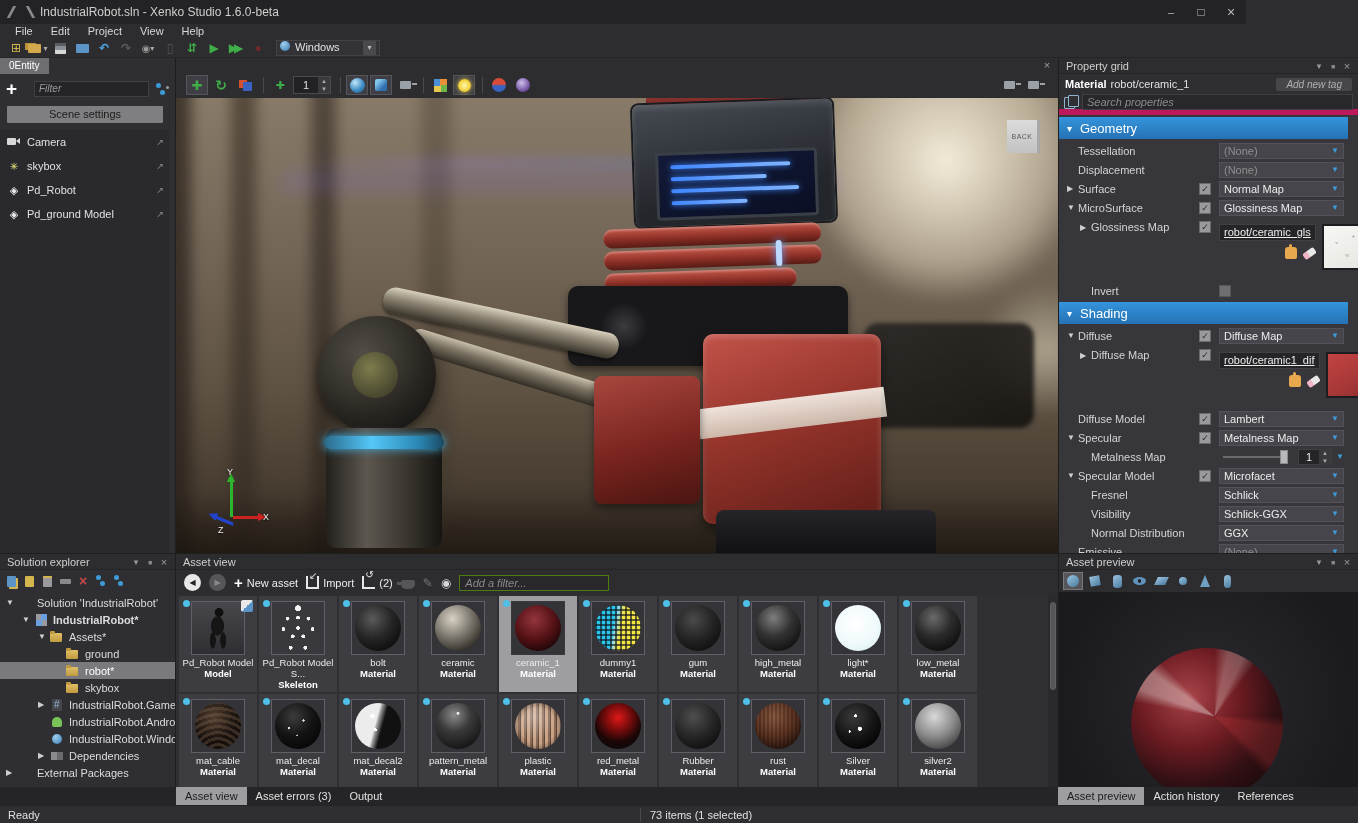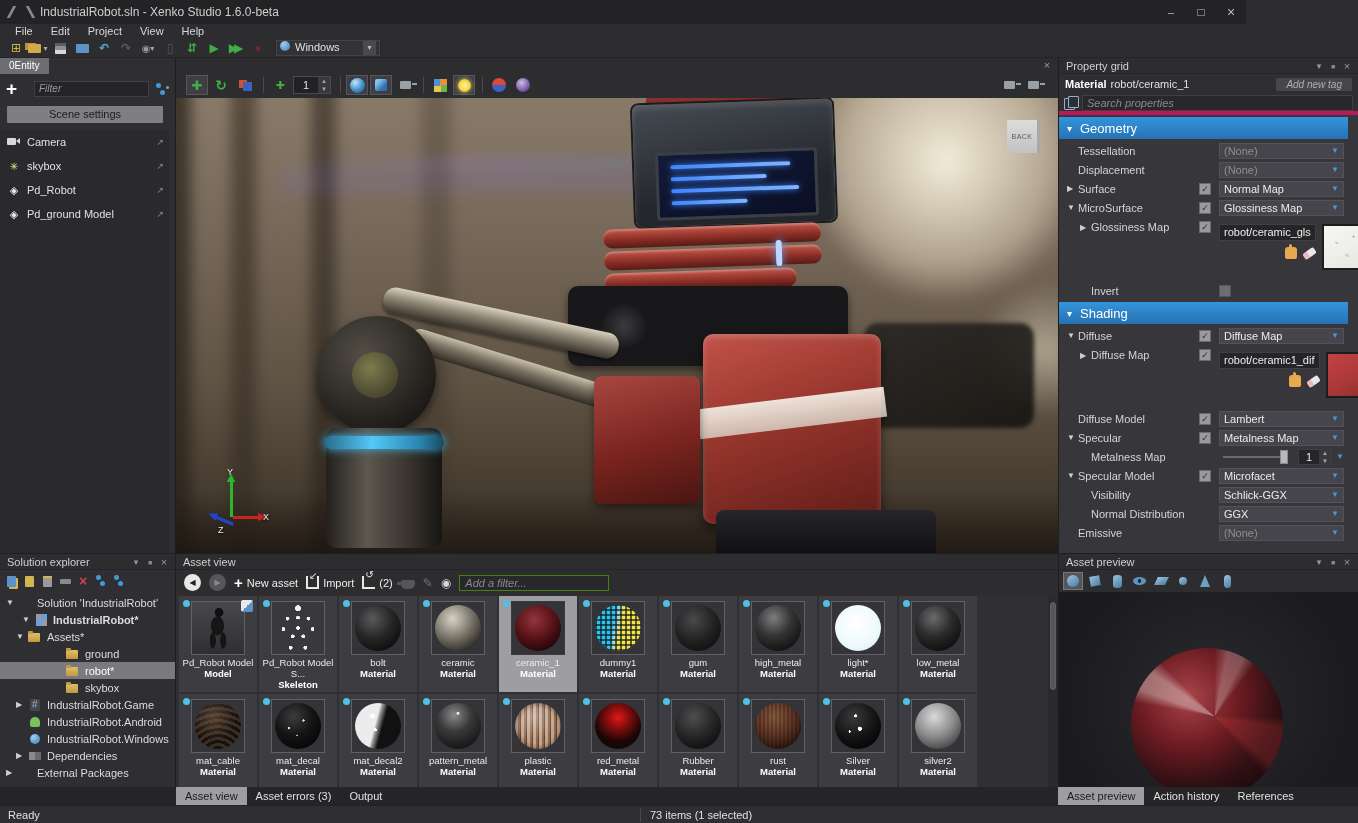--- a/index.html
+++ b/index.html
@@ -160,21 +160,21 @@
   .ax-lbl.y{left:21px;top:0;}
   .ax-lbl.x{left:57px;top:45px;}
   .ax-lbl.z{left:12px;top:58px;}
 
   
   #propgrid{left:1058px;top:58px;width:300px;height:495px;background:#37373b;border-left:1px solid #1e1e1e;display:flex;flex-direction:column;}
   #pg-mat-row{height:20px;display:flex;align-items:center;padding:0 6px;background:#2f2f33;}
   #pg-mat-row .b{font-weight:bold;color:#fff;margin-right:4px;}
   #pg-mat-row .n{color:#e0e0e0;flex:1;}
   #add-new-tag{background:#47474b;color:#b0b0b0;font-style:italic;padding:1px 10px;border-radius:2px;font-size:10px;}
-  #pg-search-row{height:21px;display:flex;align-items:center;padding:2px 5px;background:#2f2f33;border-bottom:4px solid #be185d;}
+  #pg-search-row{height:21px;display:flex;align-items:center;padding:2px 5px;background:#2f2f33;border-bottom:6px solid #be185d;}
   .copy-ic{width:14px;height:13px;position:relative;margin-right:4px;}
   .copy-ic::before{content:"";position:absolute;left:0;top:2px;width:9px;height:10px;border:1.5px solid #8fb4d0;border-radius:1px;}
   .copy-ic::after{content:"";position:absolute;left:4px;top:0;width:9px;height:10px;border:1.5px solid #8fb4d0;border-radius:1px;background:#2f2f33;}
   #pg-search{flex:1;height:16px;background:#28282c;border:1px solid #3f3f44;color:#8a8a8a;font-style:italic;padding:0 4px;line-height:14px;}
   #pg-rows{flex:1;position:relative;overflow:hidden;padding-right:10px;}
   #pg-scroll{position:absolute;right:0;top:0;width:10px;bottom:0;background:#2d2d30;}
   #pg-scroll .thumb{position:absolute;left:2px;top:2px;width:6px;height:130px;background:#55555a;border-radius:3px;}
   .pg-row{display:flex;align-items:center;min-height:19px;padding:0 4px 0 8px;}
   .pg-row[data-ctl="section"]{background:linear-gradient(180deg,#3494dc,#2572b4);min-height:22px;margin:2px 0;padding-left:8px;}
   .pg-row[data-ctl="section"] .pg-label{color:#fff;font-size:13px;margin-left:2px;}
@@ -193,21 +193,21 @@
   .pg-val{flex:1;display:flex;align-items:center;min-width:0;}
   .caret{color:#3f9bd8;font-size:8px;margin-left:4px;flex-shrink:0;}
   .caret::before{content:"\25BC";}
   .pg-dd{flex:1;display:flex;align-items:center;background:#45454b;border:1px solid #525258;height:16px;padding:0 4px;}
   .pg-dd-text{flex:1;color:#ececec;white-space:nowrap;overflow:hidden;}
   .pg-row[data-dis="true"] .pg-dd-text{color:#8f8f8f;}
   .pg-tex{display:none;flex:1;align-items:flex-start;padding:3px 0;}
   .pg-row[data-ctl="texture"] .pg-tex{display:flex;}
   .pg-row[data-ctl="texture"]{min-height:64px;align-items:flex-start;padding-top:4px;}
   .pg-tex-left{flex:1;display:flex;flex-direction:column;min-width:0;}
-  .pg-tex-input{height:17px;background:#252528;border:1px solid #3f3f44;color:#ececec;padding:0 4px;line-height:15px;white-space:nowrap;overflow:hidden;}
+  .pg-tex-input{height:17px;background:#252528;border:1px solid #3f3f44;color:#ececec;padding:0 4px;line-height:15px;white-space:nowrap;overflow:hidden;text-decoration:underline;}
   .pg-tex-btns{display:flex;justify-content:flex-end;margin-top:6px;gap:6px;}
   .hand{width:12px;height:12px;background:#e8a84e;border-radius:3px 3px 2px 2px;position:relative;}
   .hand::before{content:"";position:absolute;left:4px;top:-3px;width:3px;height:6px;background:#e8a84e;border-radius:2px;}
   .eraser{width:13px;height:7px;background:linear-gradient(90deg,#f0b6c8 40%,#e8e8e8 40%);transform:rotate(-35deg);border-radius:2px;margin-top:3px;}
   .pg-thumb{width:46px;height:46px;border:2px solid #1d1d1f;margin-left:6px;flex-shrink:0;}
   .pg-row[data-thumb="white"] .pg-thumb{background:
     radial-gradient(circle 2px at 30% 40%,#c8c8c4 60%,transparent 65%),
     radial-gradient(circle 2px at 70% 25%,#bcbcb8 60%,transparent 65%),
     radial-gradient(circle 3px at 55% 70%,#d0d0cc 60%,transparent 65%),
     linear-gradient(150deg,#f6f6f3,#e7e7e2);}
@@ -231,21 +231,21 @@
   .sol-ic[data-k="doc-grey"]::before{background:#9a9a9e;box-shadow:inset 0 2px 0 #d4b64e;}
   .sol-ic[data-k="strip"]::before{background:#8a8a8e;inset:5px 2px;}
   .sol-ic[data-k="delete"]::before{content:"\00D7";background:none;color:#c84848;font-size:14px;font-weight:bold;line-height:11px;}
   .sol-ic[data-k="props1"]::before,.sol-ic[data-k="props2"]::before{background:none;border-radius:50%;width:5px;height:5px;left:2px;top:1px;background:#3f9bd8;box-shadow:4px 6px 0 #3f9bd8;}
   #sol-tree{position:absolute;left:0;top:40px;right:0;bottom:0;overflow:hidden;}
   .tree-row{height:17px;display:flex;align-items:center;color:#dcdcdc;padding-right:4px;white-space:nowrap;}
   .tree-row[data-sel="true"]{background:#7a7a7e;color:#fff;}
   .tree-row[data-bold="true"] .tree-lbl{font-weight:bold;}
   .tree-row[data-level="0"]{padding-left:6px;}
   .tree-row[data-level="1"]{padding-left:22px;}
-  .tree-row[data-level="2"]{padding-left:16px;}
+  .tree-row[data-level="2"]{padding-left:38px;}
   .tree-row[data-level="3"]{padding-left:54px;}
   .tree-exp{width:12px;font-size:8px;color:#d0d0d0;flex-shrink:0;}
   .tree-row[data-exp="exp"] .tree-exp::before{content:"\25BC";}
   .tree-row[data-exp="col"] .tree-exp::before{content:"\25B6";}
   .tree-ic{width:15px;height:12px;margin-right:4px;flex-shrink:0;position:relative;}
   .tree-ic[data-icon="folder"]::before{content:"";position:absolute;left:0;top:2px;width:12px;height:9px;background:linear-gradient(180deg,#e0c066,#c09a3e);border-radius:1px;}
   .tree-ic[data-icon="folder"]::after{content:"";position:absolute;left:0;top:0;width:5px;height:3px;background:#c09a3e;border-radius:1px 1px 0 0;}
   .tree-ic[data-icon="package"]::before{content:"";position:absolute;inset:0 2px;background:conic-gradient(#6aa0e0 0 25%,#9a9a9e 0 50%,#6aa0e0 0 75%,#9a9a9e 0);}
   .tree-ic[data-icon="csharp"]::before{content:"#";position:absolute;left:2px;top:0;color:#9ab6d8;font-size:10px;background:#44464a;padding:0 2px;border-radius:1px;line-height:12px;}
   .tree-ic[data-icon="android"]::before{content:"";position:absolute;left:2px;top:1px;width:10px;height:10px;background:#79c257;border-radius:5px 5px 2px 2px;}
@@ -794,20 +794,34 @@
           <span class="pg-check"></span>
           <div class="pg-val">
             <div class="pg-dd">
               <span class="pg-dd-text">Microfacet</span>
               <span class="caret"></span>
             </div>
 
           </div>
         </div>
 
+        <div class="pg-row" data-ctl="dd" data-ind="1">
+          <div class="pg-labelwrap">
+            <span class="pg-exp"></span>
+            <span class="pg-label">Fresnel</span>
+          </div>
+          <span class="pg-check"></span>
+          <div class="pg-val">
+            <div class="pg-dd">
+              <span class="pg-dd-text">Schlick</span>
+              <span class="caret"></span>
+            </div>
+
+          </div>
+        </div>
 
         <div class="pg-row" data-ctl="dd" data-ind="1">
           <div class="pg-labelwrap">
             <span class="pg-exp"></span>
             <span class="pg-label">Visibility</span>
           </div>
           <span class="pg-check"></span>
           <div class="pg-val">
             <div class="pg-dd">
               <span class="pg-dd-text">Schlick-GGX</span>

